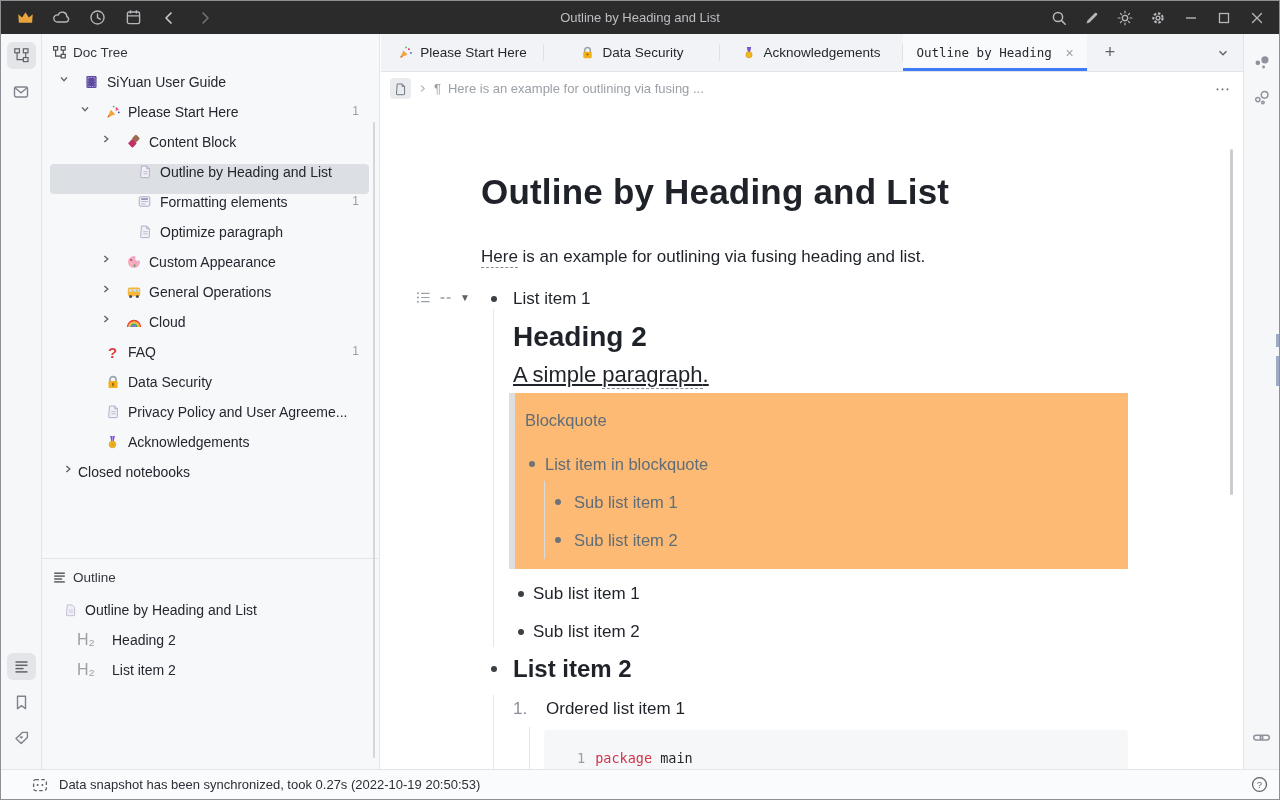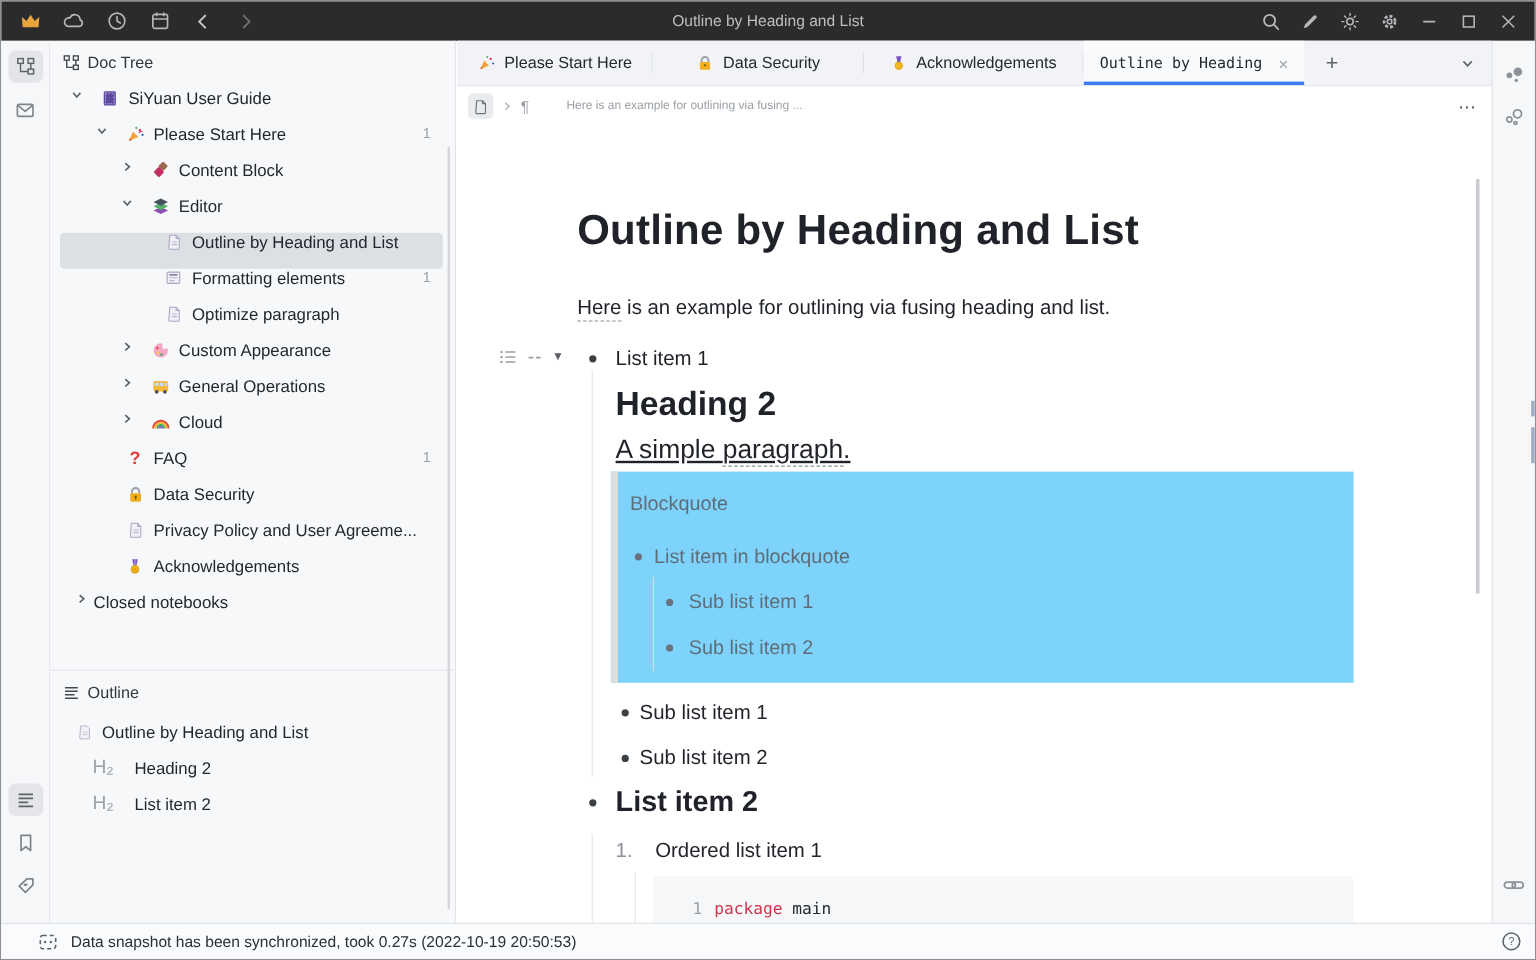--- a/index.html
+++ b/index.html
@@ -56,40 +56,40 @@
   .tab .sep { position:absolute; right:0; top:10px; bottom:10px; width:1px; background:#dfe1e5; }
   .tab.active { background:#f9fafc; }
   .tab.active::after { content:""; position:absolute; left:0; right:0; bottom:0; height:3px; background:#3e7bfa; }
   .tab.active .tab-label { font-family:"DejaVu Sans Mono", monospace; font-size:12.5px; }
   .tab-close { color:#9aa0a6; font-size:14px; margin-left:4px; }
   .tab-new { width:46px; display:flex; align-items:center; justify-content:center; color:#5f6368; font-size:18px; }
   .tab-menu { margin-left:auto; width:40px; display:flex; align-items:center; justify-content:center; }
 
   .breadcrumb { height:33px; display:flex; align-items:center; gap:7px; padding:0 12px 0 9px; background:#fff; }
   .bc-chip { width:21px; height:21px; background:#e9ebee; border-radius:4px; display:flex; align-items:center; justify-content:center; }
-  .bc-text { color:#9aa0a6; font-size:10px; white-space:nowrap; overflow:hidden;margin-left:24px; }
+  .bc-text { color:#9aa0a6; font-size:13px; white-space:nowrap; overflow:hidden; }
   .bc-mark { color:#9aa0a6; font-size:13px; }
   .bc-more { margin-left:auto; color:#5f6368; font-size:15px; letter-spacing:1px; }
 
   .content { position:absolute; top:71px; left:0; right:0; bottom:0; overflow:hidden; background:#fff; }
   .content-scrollbar { position:absolute; right:10px; top:44px; height:346px; width:3px; background:#c9cdd2; border-radius:2px; }
   .doc { position:absolute; left:100px; top:0; width:650px; color:#1f2329; }
   .doc > div { position:absolute; }
   .d-title { top:64px; font-size:35px; font-weight:700; line-height:46px; letter-spacing:.2px; }
   .d-intro { top:140px; font-size:17px; line-height:24px; }
   .dashed-u { border-bottom:1px dashed #8a9099; padding-bottom:1px; }
   .li-row { display:flex; align-items:flex-start; font-size:17px; line-height:24px; }
   .dot { width:6px; height:6px; border-radius:50%; background:#3b4045; flex:none; margin-top:9px; }
   .r1 { top:182px; left:10px; }
   .r1 .li-text { margin-left:16px; }
   .gutter { position:absolute; top:186px; left:-65px; display:flex; align-items:center; gap:9px; color:#9aa0a6; }
   .gutter .tri { color:#5c6166; font-size:10px; }
   .d-h2 { top:214px; left:32px; font-size:28px; font-weight:700; line-height:36px; }
   .d-para { top:258px; left:32px; font-size:22px; line-height:24px;text-decoration:underline; }
-  .d-quote { top:288px; left:28px; width:619px; height:176px; background:#7dd3fc; border-left:6px solid #dcdee0; color:#5f6d78; }
+  .d-quote { top:288px; left:28px; width:619px; height:176px; background:#fdba74; border-left:6px solid #dcdee0; color:#5f6d78; }
   .d-quote > div { position:absolute; }
   .q-title { top:18px; left:10px; font-size:16.5px; }
   .q-row { display:flex; align-items:flex-start; font-size:16.5px; line-height:23px; }
   .q-row .dot { background:#6a737d; margin-top:8px; }
   .q-item { top:60px; left:14px; } .q-item .li-text { margin-left:10px; }
   .q-sub1 { top:98px; left:40px; } .q-sub2 { top:136px; left:40px; }
   .q-sub1 .li-text, .q-sub2 .li-text { margin-left:13px; }
   .q-guide { top:88px; left:29px; width:1px; height:78px; background:#d9dadd; }
   .rs1 { top:477px; left:37px; } .rs2 { top:515px; left:37px; }
   .rs1 .li-text, .rs2 .li-text { margin-left:9px; }
@@ -297,35 +297,20 @@
           </span>
         <span class="ticon">
             <svg width="16" height="16" viewBox="0 0 16 16">
               <rect x="7" y="1.6" width="5.8" height="5.8" rx="1" transform="rotate(45 9.9 4.5)" fill="#9c6b4f"></rect>
               <rect x="3.2" y="6.2" width="6.4" height="6.4" rx="1" transform="rotate(45 6.4 9.4)" fill="#c22f63"></rect>
             </svg>
           </span>
         <span class="tlabel">Content Block</span>
       </div>
 
-      <div class="tree-row pl2">
-        <span class="tgl">
-            <svg width="10" height="10" viewBox="0 0 10 10">
-              <path d="M2 3.4 L5 6.8 L8 3.4" fill="none" stroke="#5f6368" stroke-width="1.4"></path>
-            </svg>
-          </span>
-        <span class="ticon">
-            <svg width="16" height="16" viewBox="0 0 16 16">
-              <path d="M8 8.4 L14 11.4 8 14.4 2 11.4 Z" fill="#8a4fb0"></path>
-              <path d="M8 4.9 L14 7.9 8 10.9 2 7.9 Z" fill="#56b06a"></path>
-              <path d="M8 1.4 L14 4.4 8 7.4 2 4.4 Z" fill="#44535f"></path>
-            </svg>
-          </span>
-        <span class="tlabel">Editor</span>
-      </div>
 
       <div class="tree-row pl3 sel">
         <span class="tgl"></span>
         <span class="ticon">
             <svg width="14" height="15" viewBox="0 0 16 16">
               <path d="M4 1.8 h6 l3 3 v9.4 q0 .8 -.8 .8 h-8.4 q-.8 0 -.8 -.8 Z" fill="#f1f0f7" stroke="#a9a6c3" stroke-width="1"></path>
               <path d="M10 1.8 v3 h3" fill="none" stroke="#a9a6c3" stroke-width="1"></path>
               <path d="M6 8.2 h5 M6 10.7 h5" stroke="#b9b6d0" stroke-width="1"></path>
             </svg>
           </span>

